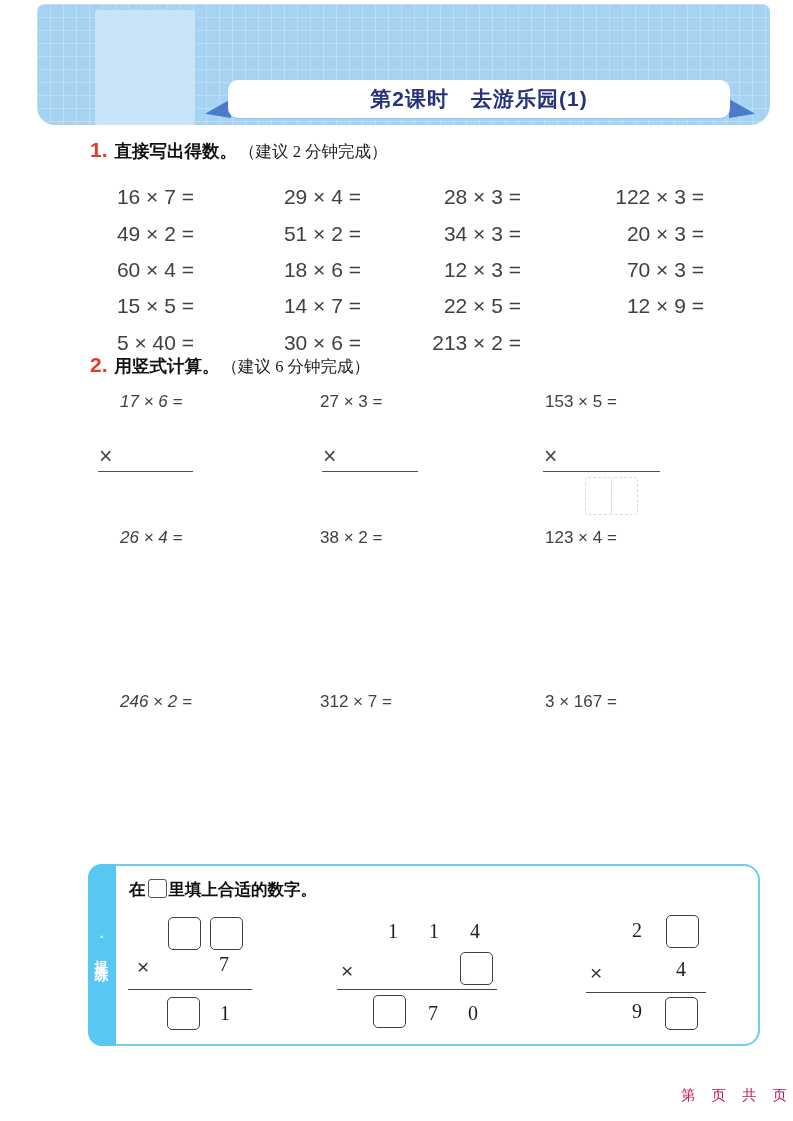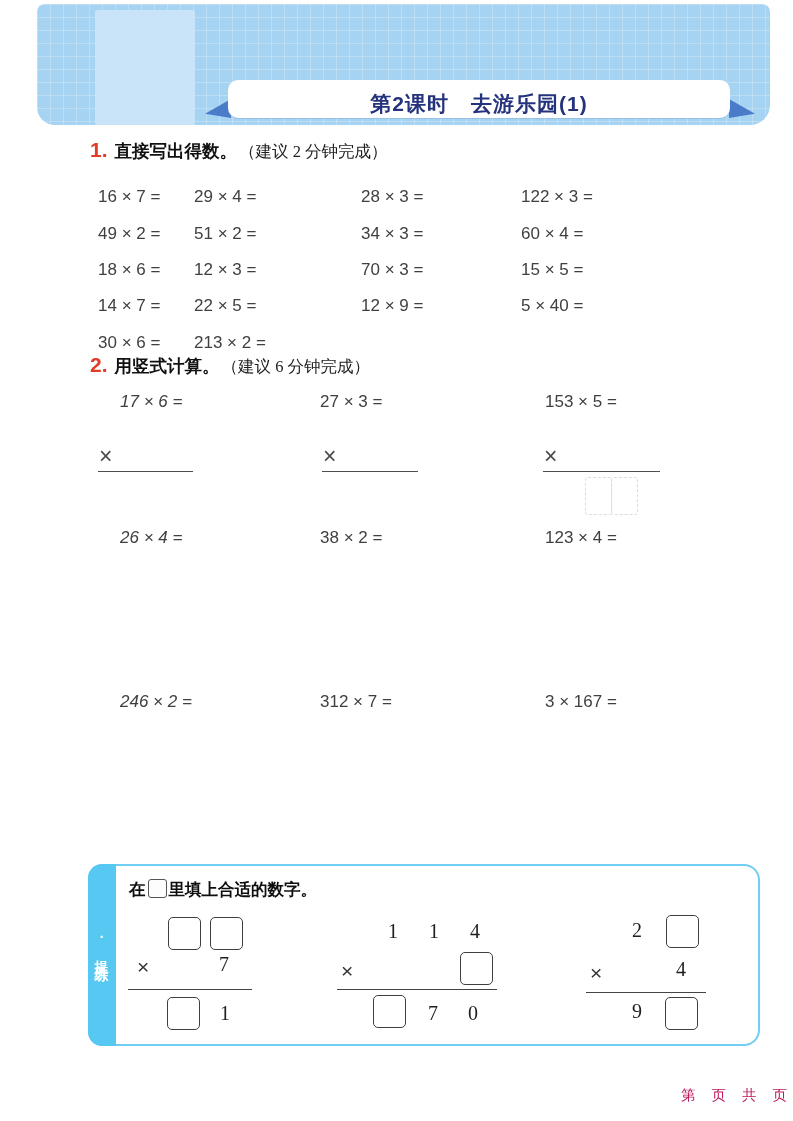--- a/index.html
+++ b/index.html
@@ -17,21 +17,21 @@
     background-size:13px 13px;
     border-radius:8px 8px 20px 18px;
   }
   .band-square{
     position:absolute;left:58px;top:6px;width:100px;height:115px;
     background:#c9e4f8;border-radius:2px;
   }
   .title-box{
     position:absolute;left:191px;top:76px;width:502px;height:38px;
     background:#ffffff;border-radius:10px;
-    display:flex;align-items:flex-end;justify-content:center;
+    display:flex;align-items:center;justify-content:center;
     box-shadow:0 1px 0 rgba(120,160,200,.35);
   }
   .title-box .title-text{
     font-size:21px;font-weight:bold;color:#25337d;letter-spacing:1px;
   }
   .tri{position:absolute;background:#4a7cc9;}
   .tri-left{left:168px;top:95px;width:26px;height:19px;
     clip-path:polygon(100% 0,100% 100%,0 78%);border-radius:0 0 0 6px;}
   .tri-right{left:692px;top:95px;width:26px;height:19px;
     clip-path:polygon(0 0,0 100%,100% 78%);border-radius:0 0 6px 0;}
@@ -42,21 +42,21 @@
   .sec-header .hint{font-family:"Liberation Serif","DejaVu Serif",serif;
     font-size:16.5px;color:#1c1c1c;margin-left:2px;}
   .s1{top:138px;}
   .s2{top:353px;}
   
   .grid1{
     position:absolute;left:98px;top:173px;width:606px;
     display:grid;grid-template-columns:96px 167px 160px 183px;
     grid-auto-rows:36.4px;align-items:center;
   }
-  .grid1 .eq{font-size:17px;color:#404040;text-align:left;white-space:nowrap;margin-top:12px;}
+  .grid1 .eq{font-size:21px;color:#404040;text-align:right;white-space:nowrap;margin-top:12px;}
   
   .veq{position:absolute;font-size:17px;color:#404040;white-space:nowrap;}
   .vc1{left:120px;font-style:italic;} .vc2{left:320px;} .vc3{left:545px;}
   .vrow1{top:392px;} .vrow2{top:528px;} .vrow3{top:692px;}
   .wmark{position:absolute;font-size:23px;color:#4a4a4a;font-weight:400;}
   .wline{position:absolute;height:0;border-bottom:1.7px solid #4f4f4f;}
   .ghostbox{position:absolute;width:25px;height:36px;border:1px dashed #dcdcdc;border-radius:3px;}
   
   .panel{
     position:absolute;left:88px;top:864px;width:672px;height:182px;
@@ -112,20 +112,21 @@
   </div>
 
   <div class="grid1">
     <span class="eq">16 × 7 =</span>
     <span class="eq">29 × 4 =</span>
     <span class="eq">28 × 3 =</span>
     <span class="eq">122 × 3 =</span>
     <span class="eq">49 × 2 =</span>
     <span class="eq">51 × 2 =</span>
     <span class="eq">34 × 3 =</span>
+    <span class="eq">20 × 3 =</span>
     <span class="eq">60 × 4 =</span>
     <span class="eq">18 × 6 =</span>
     <span class="eq">12 × 3 =</span>
     <span class="eq">70 × 3 =</span>
     <span class="eq">15 × 5 =</span>
     <span class="eq">14 × 7 =</span>
     <span class="eq">22 × 5 =</span>
     <span class="eq">12 × 9 =</span>
     <span class="eq">5 × 40 =</span>
     <span class="eq">30 × 6 =</span>

